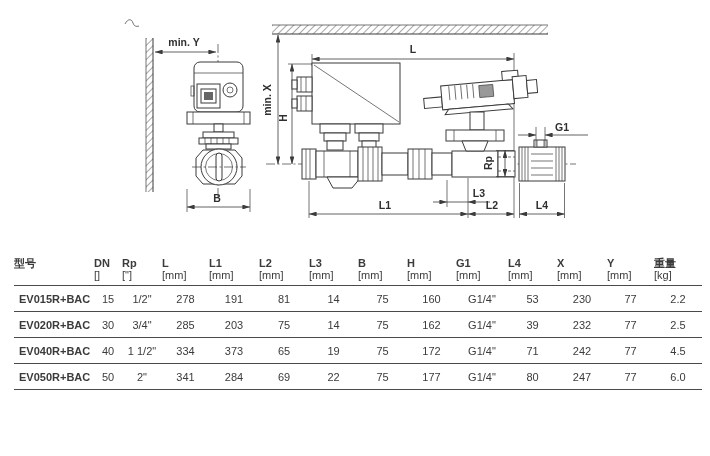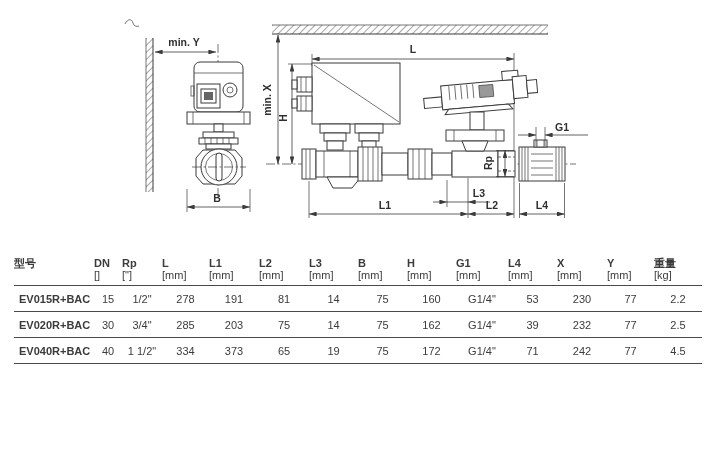--- a/index.html
+++ b/index.html
@@ -361,16 +361,32 @@
           <td>65</td>
           <td>19</td>
           <td>75</td>
           <td>172</td>
           <td>G1/4"</td>
           <td>71</td>
           <td>242</td>
           <td>77</td>
           <td>4.5</td>
         </tr>
+        <tr>
+          <td>EV050R+BAC</td>
+          <td>50</td>
+          <td>2"</td>
+          <td>341</td>
+          <td>284</td>
+          <td>69</td>
+          <td>22</td>
+          <td>75</td>
+          <td>177</td>
+          <td>G1/4"</td>
+          <td>80</td>
+          <td>247</td>
+          <td>77</td>
+          <td>6.0</td>
+        </tr>
       </tbody>
   </table>
 
 </div>
 
 </body></html>

